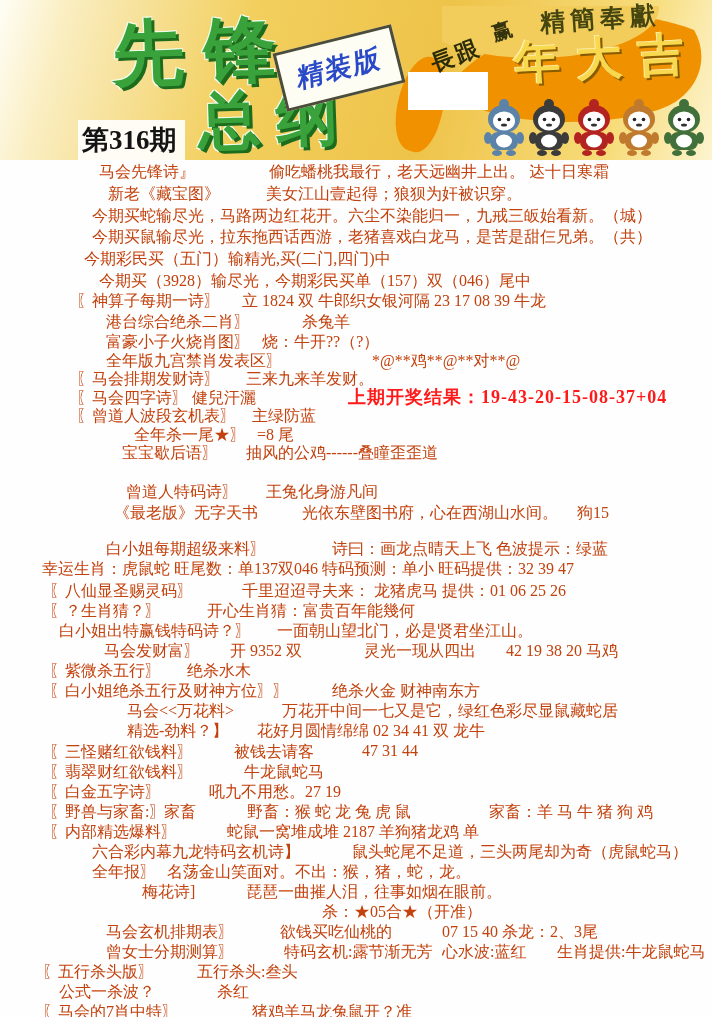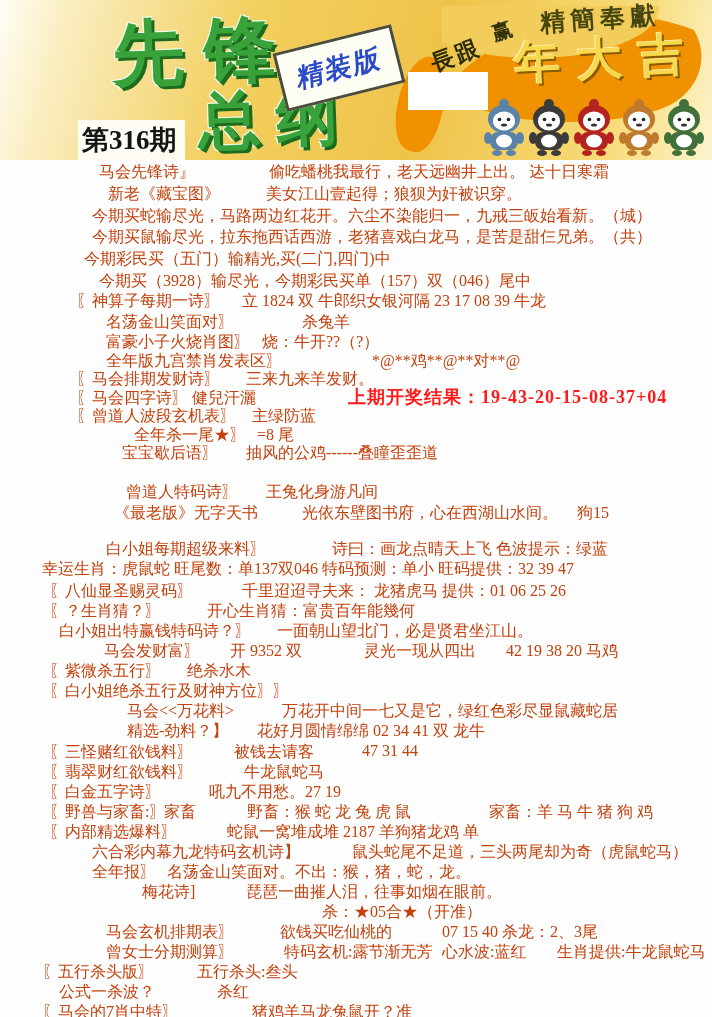--- a/index.html
+++ b/index.html
@@ -156,21 +156,21 @@
         <span class="seg" style="left: 70px;">今期彩民买（五门）输精光,买(二门,四门)中</span>
       </div>
       <div class="line" style="top: 271px;">
         <span class="seg" style="left: 85px;">今期买（3928）输尽光，今期彩民买单（157）双（046）尾中</span>
       </div>
       <div class="line" style="top: 291px;">
         <span class="seg" style="left: 62px;">〖神算子每期一诗〗</span>
         <span class="seg" style="left: 228px;">立 1824 双 牛郎织女银河隔 23 17 08 39 牛龙</span>
       </div>
       <div class="line" style="top: 312px;">
-        <span class="seg" style="left: 92px;">名荡金山笑面对〗</span>
+        <span class="seg" style="left: 92px;">港台综合绝杀二肖〗</span>
         <span class="seg" style="left: 288px;">杀兔羊</span>
       </div>
       <div class="line" style="top: 332px;">
         <span class="seg" style="left: 92px;">富豪小子火烧肖图〗</span>
         <span class="seg" style="left: 248px;">烧：牛开??（?）</span>
       </div>
       <div class="line" style="top: 351px;">
         <span class="seg" style="left: 92px;">全年版九宫禁肖发表区〗</span>
         <span class="seg" style="left: 358px;">*@**鸡**@**对**@</span>
       </div>
@@ -227,20 +227,21 @@
         <span class="seg" style="left: 216px;">开 9352 双</span>
         <span class="seg" style="left: 350px;">灵光一现从四出</span>
         <span class="seg" style="left: 492px;">42 19 38 20 马鸡</span>
       </div>
       <div class="line" style="top: 661px;">
         <span class="seg" style="left: 35px;">〖紫微杀五行〗</span>
         <span class="seg" style="left: 173px;">绝杀水木</span>
       </div>
       <div class="line" style="top: 681px;">
         <span class="seg" style="left: 35px;">〖白小姐绝杀五行及财神方位〗〗</span>
+        <span class="seg" style="left: 318px;">绝杀火金 财神南东方</span>
       </div>
       <div class="line" style="top: 701px;">
         <span class="seg" style="left: 113px;">马会&lt;&lt;万花料&gt;</span>
         <span class="seg" style="left: 268px;">万花开中间一七又是它，绿红色彩尽显鼠藏蛇居</span>
       </div>
       <div class="line" style="top: 721px;">
         <span class="seg" style="left: 113px;">精选-劲料？】</span>
         <span class="seg" style="left: 243px;">花好月圆情绵绵 02 34 41 双 龙牛</span>
       </div>
       <div class="line" style="top: 742px;">

